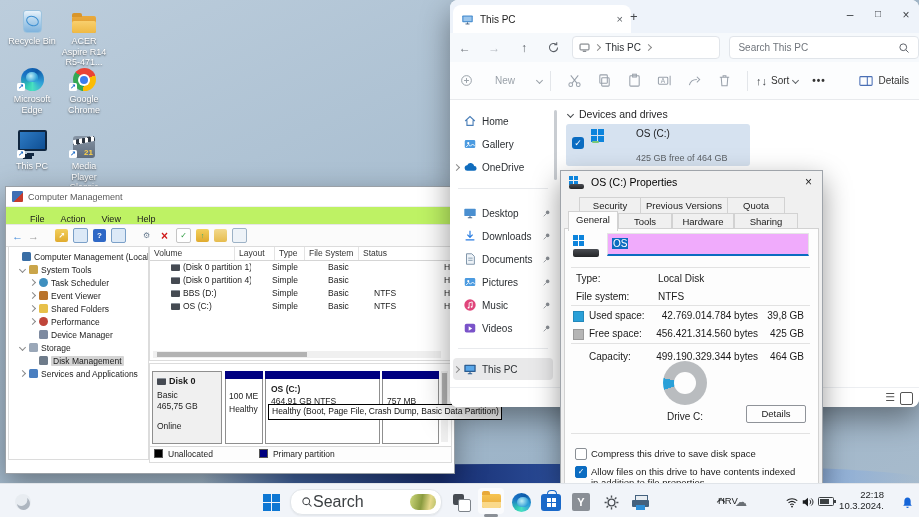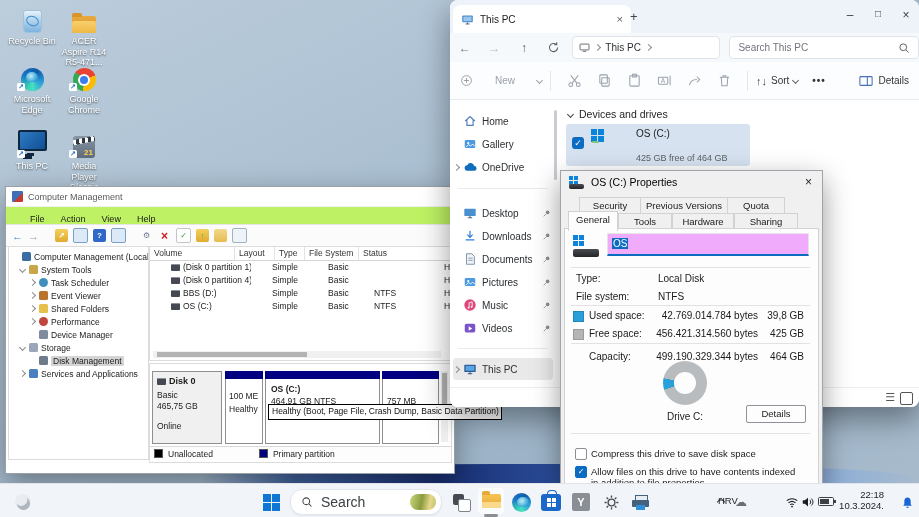--- a/index.html
+++ b/index.html
@@ -739,21 +739,21 @@
         <i></i>
         <i></i>
         <i></i>
       </span>
     </span>
   <div class="searchpill">
     <svg width="12" height="12" viewBox="0 0 16 16" style="margin-left:10px">
         <circle cx="7" cy="7" r="4.5" fill="none" stroke="#44474b" stroke-width="1.4"></circle>
         <path d="M10.5 10.5L14 14" stroke="#44474b" stroke-width="1.4"></path>
       </svg>
-    <span style="margin-left:8px;font-size:14px;color:#3c4043">Search</span>
+    <span style="font-size:16px;color:#3c4043">Search</span>
     <span class="bingimg"></span>
   </div>
   <span class="tb-ic" style="left:450px">
       <span style="position:relative;width:17px;height:17px">
         <span class="tvback"></span>
         <span class="tvfront"></span>
       </span>
     </span>
   <span class="tb-ic" style="left:478px;background:rgba(255,255,255,.65);border-radius:4px;width:26px;height:26px;top:4px">
       <span class="tb-folder"></span>

